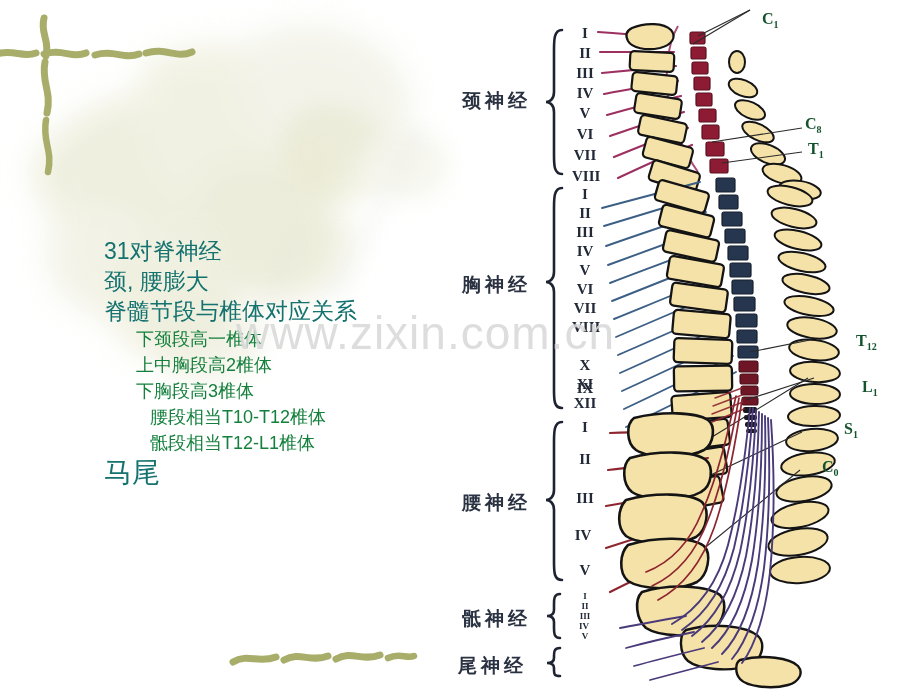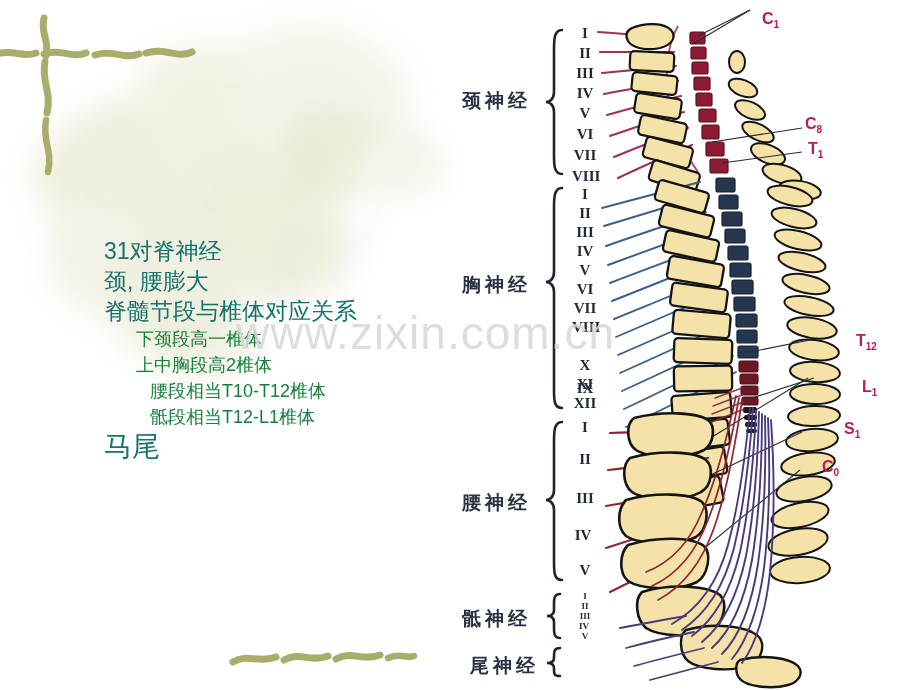--- a/index.html
+++ b/index.html
@@ -70,24 +70,24 @@
     font-family:"Liberation Serif",serif;
     font-size:15px;
     color:#222a38;
     white-space:nowrap;
     font-weight:600;
     text-align:center;
   }
   .rn.sm{font-size:9px;line-height:9px;}
   .side-label{
     position:absolute;
-    font-family:Liberation Sans, sans-serif;
+    font-family:Liberation Serif, serif;
     font-size:16px;
     font-weight:bold;
-    color:#be185d;
+    color:#14532d;
     white-space:nowrap;
   }
   .side-label sub{font-size:10px;}
 </style>
 </head>
 <body>
 
 <div id="stage">
 
   <svg class="bg-layer" viewBox="0 0 920 690" xmlns="http://www.w3.org/2000/svg">
@@ -150,20 +150,21 @@
   </svg>
 
   <div class="watermark">www.zixin.com.cn</div>
 
   <div class="textblock">
     <div class="tline">31对脊神经</div>
     <div class="tline">颈, 腰膨大</div>
     <div class="tline">脊髓节段与椎体对应关系</div>
     <div class="tsub">下颈段高一椎体</div>
     <div class="tsub">上中胸段高2椎体</div>
+    <div class="tsub">下胸段高3椎体</div>
     <div class="tsub ind2">腰段相当T10-T12椎体</div>
     <div class="tsub ind2">骶段相当T12-L1椎体</div>
     <div class="tlast">马尾</div>
   </div>
 
   <div id="diagram">
 
     <svg style="position:absolute;left:0;top:0;width:470px;height:690px;" viewBox="0 0 470 690" xmlns="http://www.w3.org/2000/svg">
 
       <g stroke="#9c3060" fill="none" stroke-width="2.2" stroke-linecap="round">
@@ -383,21 +384,21 @@
 
         <path d="M110,648 C104,648 104,652 104,656 L104,658 C104,662 100,663 97,663
                  C100,663 104,664 104,668 L104,670 C104,674 104,676 110,676"></path>
       </g>
     </svg>
 
     <div class="grp-label" style="left:12px;top:88px;">颈神经</div>
     <div class="grp-label" style="left:12px;top:272px;text-align:center;">胸神经</div>
     <div class="grp-label" style="left:12px;top:490px;">腰神经</div>
     <div class="grp-label" style="left:12px;top:606px;">骶神经</div>
-    <div class="grp-label" style="left:20px;top:653px;">尾神经</div>
+    <div class="grp-label" style="left:8px;top:653px;">尾神经</div>
 
     <div class="rn" style="left:122px;top:25px;width:26px;">I</div>
     <div class="rn" style="left:122px;top:45px;width:26px;">II</div>
     <div class="rn" style="left:122px;top:65px;width:26px;">III</div>
     <div class="rn" style="left:122px;top:85px;width:26px;">IV</div>
     <div class="rn" style="left:122px;top:105px;width:26px;">V</div>
     <div class="rn" style="left:122px;top:126px;width:26px;">VI</div>
     <div class="rn" style="left:122px;top:147px;width:26px;">VII</div>
     <div class="rn" style="left:122px;top:168px;width:26px;">VIII</div>
 

